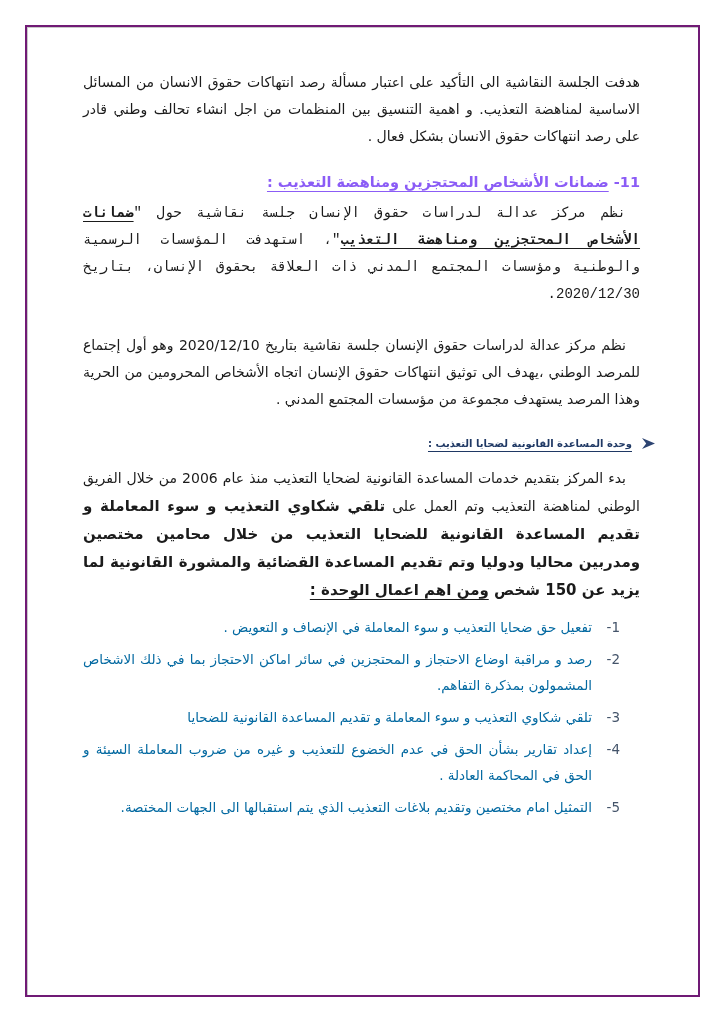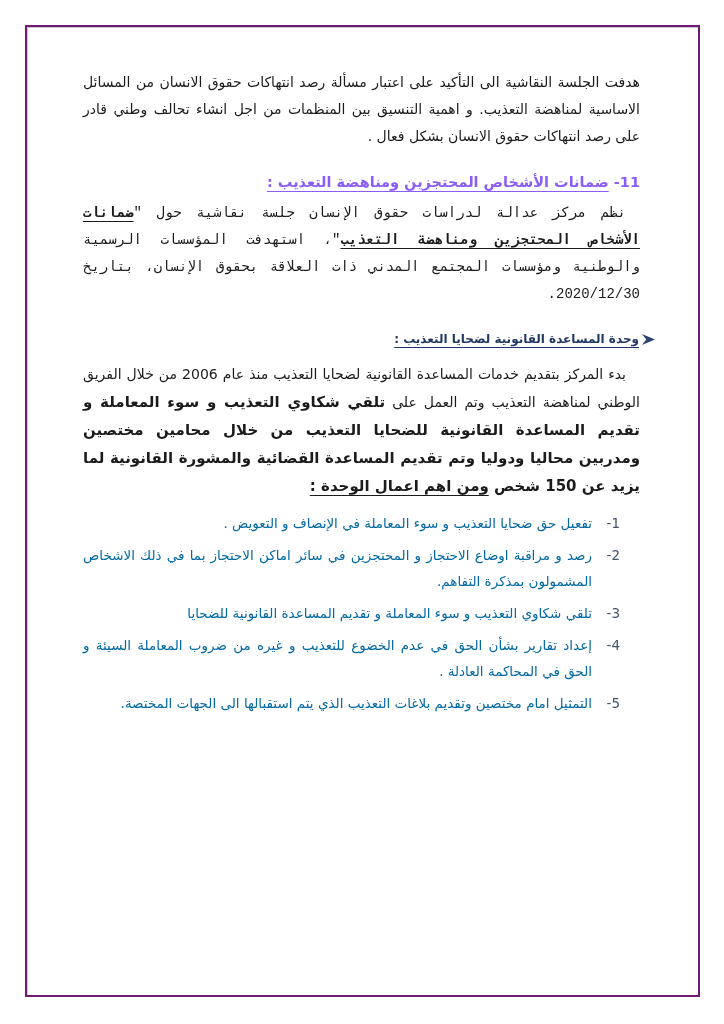--- a/index.html
+++ b/index.html
@@ -44,26 +44,26 @@
     font-weight: bold;
     text-decoration: underline;
     text-underline-offset: 4px;
   }
   .mb16 { margin-bottom: 16px; font-family: Liberation Mono, monospace; }
   .mb30 { margin-bottom: 30px; }
   .mb34 { margin-bottom: 34px; }
 
   .unit-heading {
     color: #1f3864;
-    font-size: 12px;
+    font-size: 10px;
     font-weight: bold;
     margin: 0 -16px 14px 0;
     display: flex;
     align-items: center;
-    gap: 2px;
+    gap: 9px;
   }
   .unit-heading .unit-title {
     text-decoration: underline;
     text-underline-offset: 4px;
   }
   .arrow-wrap { display: inline-flex; align-items: center; }
 
   .lead-para {
     text-align: justify;
     font-size: 14px;
@@ -103,20 +103,21 @@
   <div class="content">
 
     <p class="para">هدفت الجلسة النقاشية الى التأكيد  على اعتبار مسألة رصد انتهاكات حقوق الانسان  من المسائل الاساسية لمناهضة التعذيب. و اهمية التنسيق بين المنظمات من اجل انشاء تحالف وطني قادر على رصد انتهاكات حقوق الانسان بشكل فعال .</p>
 
     <h3 class="sec-heading"><span>11-</span> <span class="sec-title">ضمانات الأشخاص المحتجزين ومناهضة التعذيب :</span></h3>
 
     <p class="para indent mb16"><span>نظم مركز عدالة لدراسات حقوق الإنسان جلسة نقاشية حول "</span><span class="inline-emph">ضمانات الأشخاص المحتجزين ومناهضة التعذيب</span><span>"، استهدفت المؤسسات الرسمية والوطنية ومؤسسات المجتمع المدني ذات العلاقة بحقوق الإنسان، بتاريخ 2020/12/30.</span></p>
 
 
 
+    <p class="para indent mb34">نظم مركز عدالة لدراسات حقوق الإنسان جلسة نقاشية بتاريخ 2020/12/10 وهو أول إجتماع للمرصد الوطني ،يهدف الى توثيق انتهاكات حقوق الإنسان اتجاه الأشخاص المحرومين من الحرية وهذا المرصد يستهدف مجموعة من مؤسسات المجتمع المدني .</p>
 
     <div class="unit-heading">
       <span class="arrow-wrap">
         <svg width="15" height="13" viewBox="0 0 15 13" aria-hidden="true">
           <path d="M1 12 L14 6.5 L1 1 L5.2 6.5 Z" fill="#2d4472"></path>
         </svg>
       </span>
       <span class="unit-title">وحدة المساعدة القانونية لضحايا التعذيب :</span>
     </div>
 

